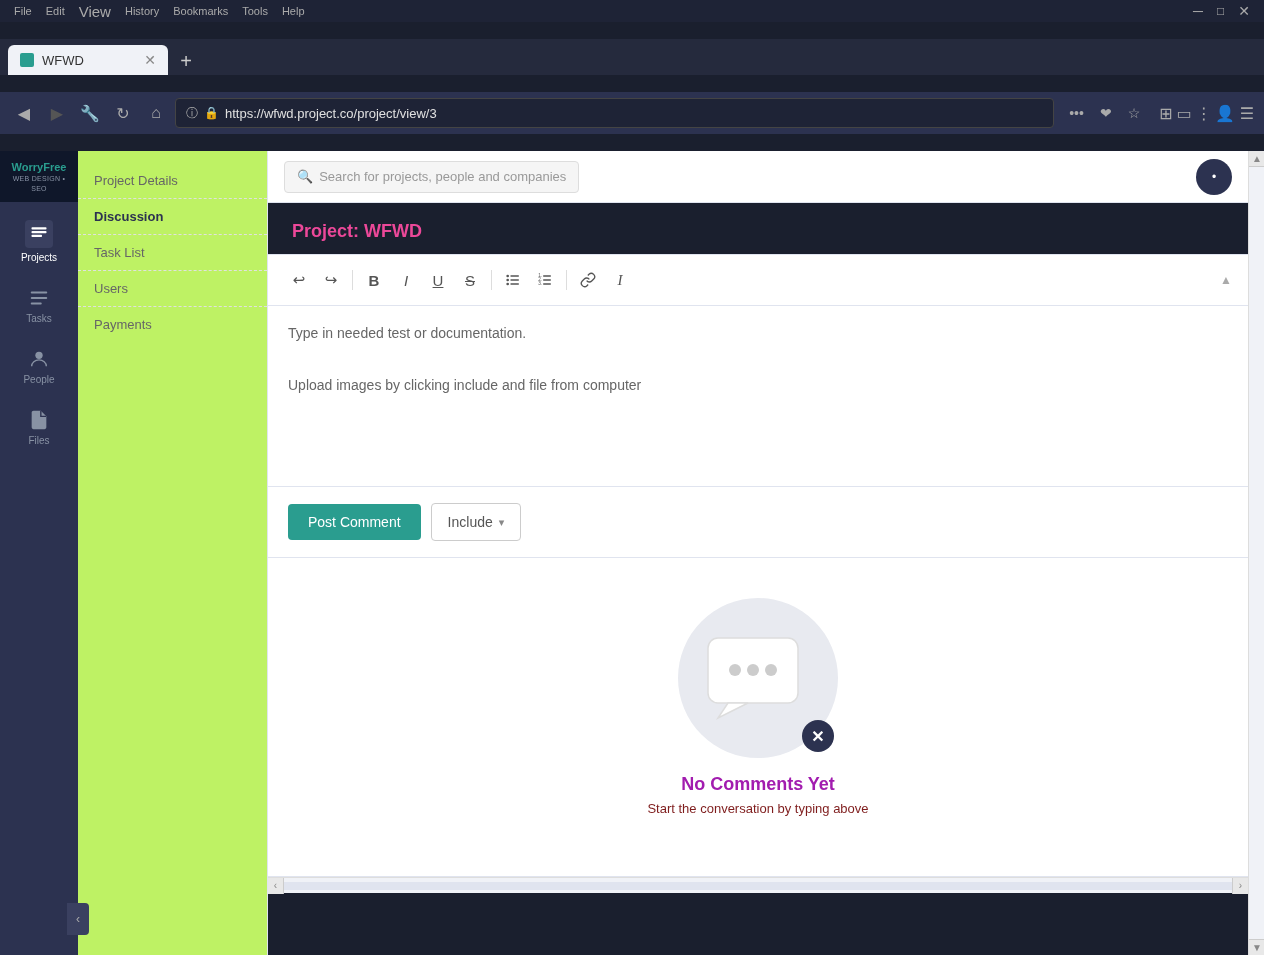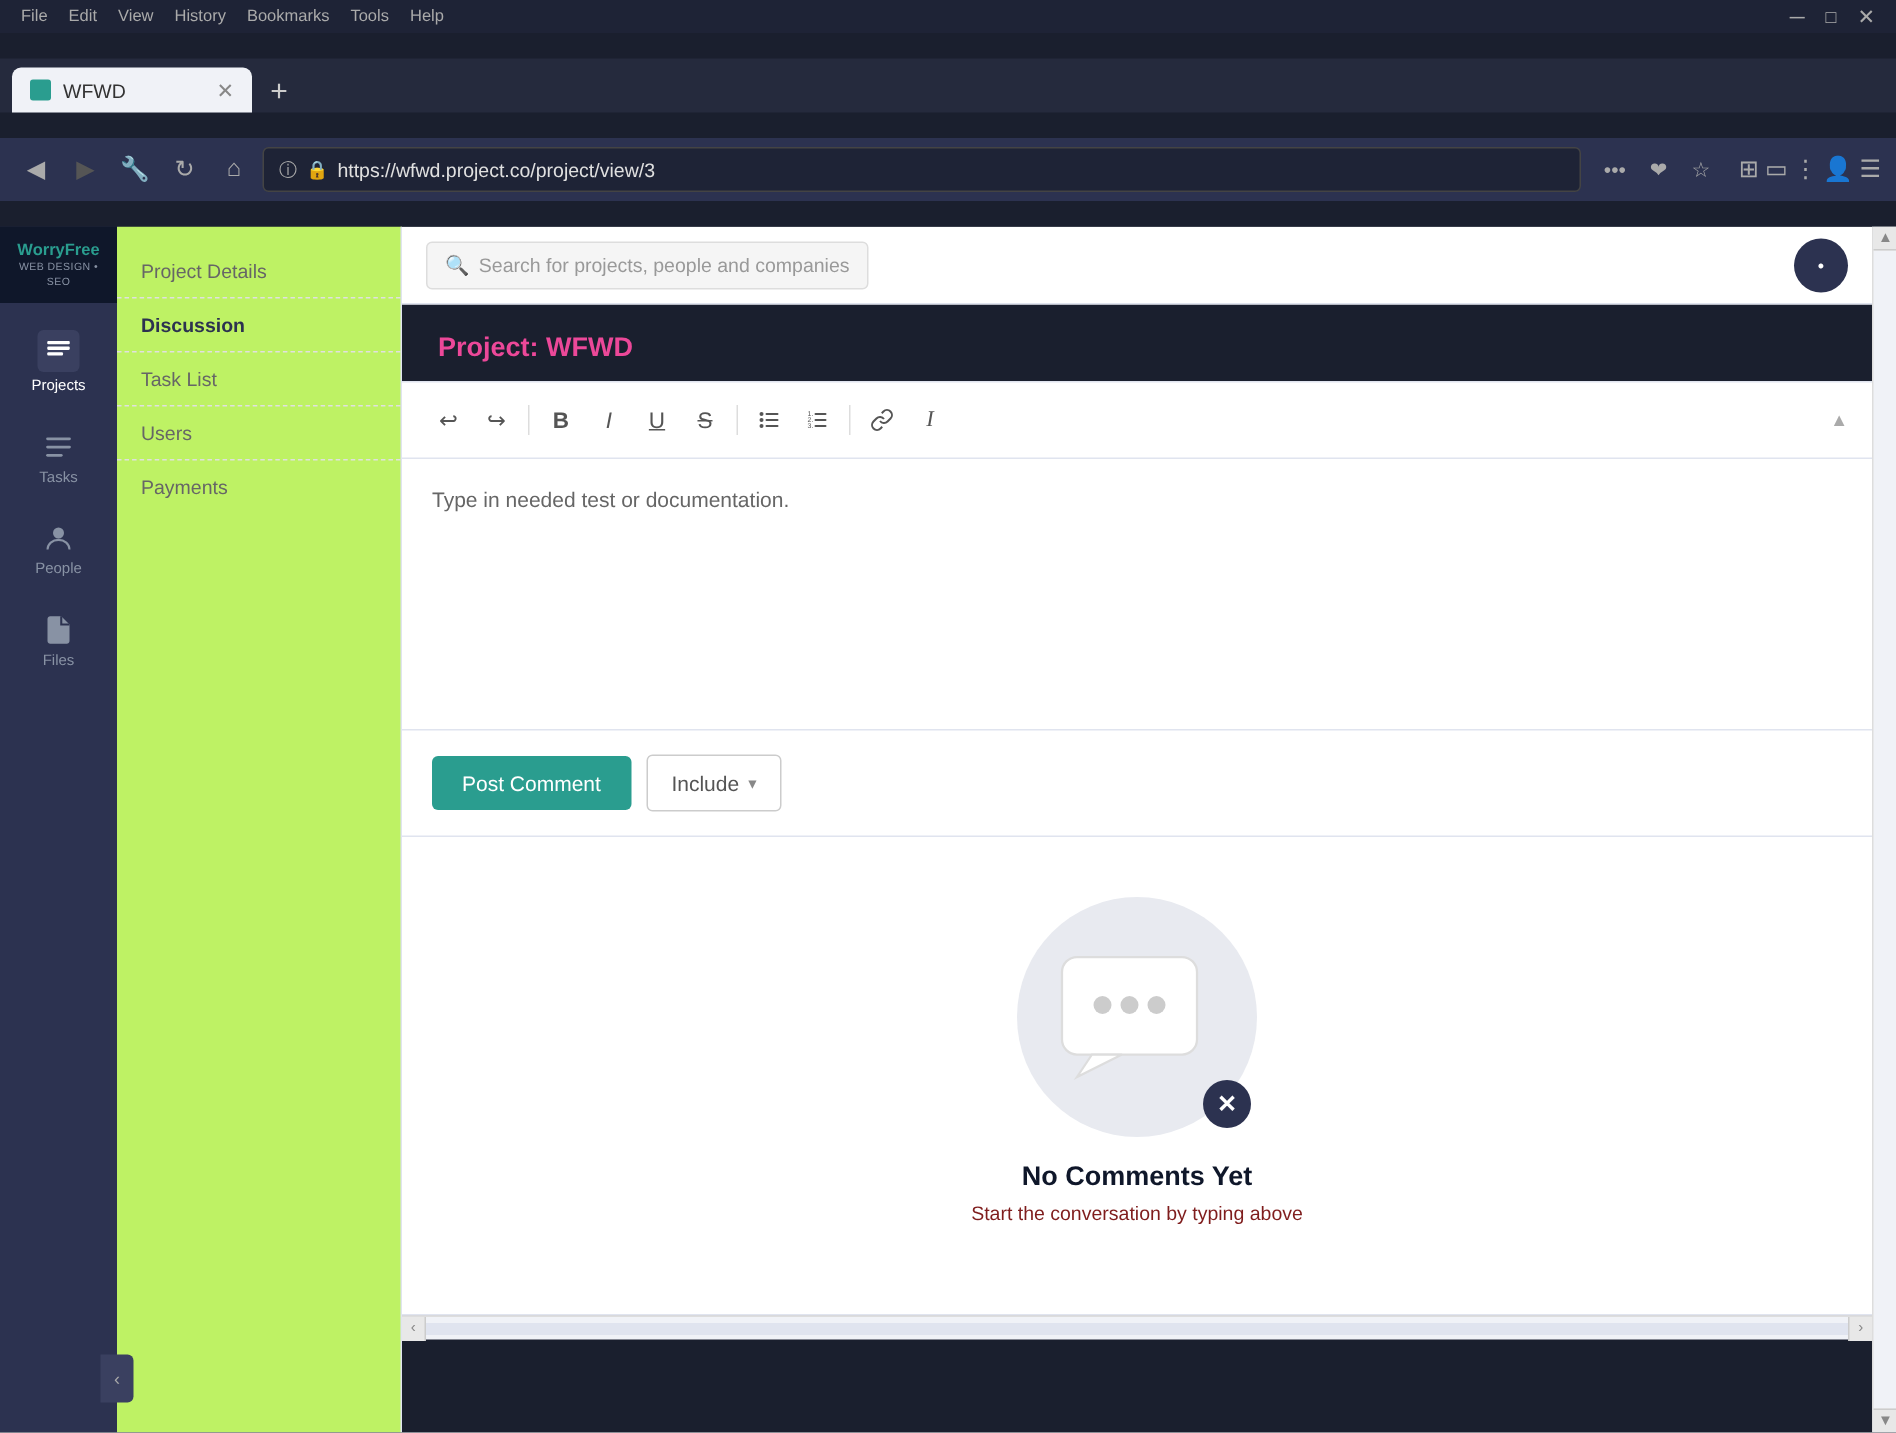--- a/index.html
+++ b/index.html
@@ -90,21 +90,21 @@
     }
   </style>
 </head>
 <body>
 
 <div class="outer-wrapper">
 
   <div style="background:#1e2336; height:22px; display:flex; align-items:center; padding:0 8px; gap:2px;">
     <span style="color:#aaa; font-size:11px; padding:0 6px; cursor:pointer;">File</span>
     <span style="color:#aaa; font-size:11px; padding:0 6px; cursor:pointer;">Edit</span>
-    <span style="color:#aaa; font-size:11px; padding:0 6px; cursor:pointer;">View</span>
+    <span style="color:#aaa; font-size:15px; padding:0 6px; cursor:pointer;">View</span>
     <span style="color:#aaa; font-size:11px; padding:0 6px; cursor:pointer;">History</span>
     <span style="color:#aaa; font-size:11px; padding:0 6px; cursor:pointer;">Bookmarks</span>
     <span style="color:#aaa; font-size:11px; padding:0 6px; cursor:pointer;">Tools</span>
     <span style="color:#aaa; font-size:11px; padding:0 6px; cursor:pointer;">Help</span>
     <span style="flex:1;"></span>
     <span style="color:#aaa; font-size:14px; padding:0 6px; cursor:pointer;">─</span>
     <span style="color:#aaa; font-size:12px; padding:0 6px; cursor:pointer;">□</span>
     <span style="color:#aaa; font-size:14px; padding:0 6px; cursor:pointer;">✕</span>
   </div>
 
@@ -269,20 +269,21 @@
                   <path d="M14 11a5 5 0 0 0-7.54-.54l-3 3a5 5 0 0 0 7.07 7.07l1.71-1.71"></path>
                 </svg>
             </button>
             <button class="toolbar-btn" title="Italic" style="font-style:italic; font-family:serif;">I</button>
             <div style="flex:1;"></div>
             <div style="color:#aaa;cursor:pointer;font-size:12px;">▲</div>
           </div>
 
           <div style="padding:16px 20px; min-height:180px; color:#666; font-size:14px; line-height:1.6; cursor:text;">
             <p>Type in needed test or documentation.</p>
+            <p style="margin-top:30px;">Upload images by clicking include and file from computer</p>
           </div>
 
           <div style="height:1px;background:#e0e4ef;margin:0 0;"></div>
 
           <div style="padding:16px 20px; display:flex; gap:10px; align-items:center;">
             <button class="btn-post">Post Comment</button>
             <button class="btn-include">
               <span>Include</span>
               <span style="font-size:11px; color:#888;">▾</span>
             </button>
@@ -296,21 +297,21 @@
                 <svg width="110" height="90" viewBox="0 0 110 90">
                   <rect x="5" y="5" width="90" height="65" rx="10" ry="10" fill="white" stroke="#ddd" stroke-width="1.5"></rect>
                   <polygon points="25,70 15,85 45,70" fill="white" stroke="#ddd" stroke-width="1.5"></polygon>
                   <circle cx="32" cy="37" r="6" fill="#ccc"></circle>
                   <circle cx="50" cy="37" r="6" fill="#ccc"></circle>
                   <circle cx="68" cy="37" r="6" fill="#ccc"></circle>
                 </svg>
               </div>
               <div style="position:absolute;bottom:6px;right:4px;width:32px;height:32px;background:#2c3250;border-radius:50%;display:flex;align-items:center;justify-content:center;color:white;font-size:16px;font-weight:bold;">✕</div>
             </div>
-            <div style="font-size:18px;color:#0f172a;margin-top:16px;font-weight:600;">No Comments Yet</div>
+            <div style="font-size:18px;color:#a21caf;margin-top:16px;font-weight:600;">No Comments Yet</div>
             <div style="font-size:13px;color:#7f1d1d;margin-top:6px;">Start the conversation by typing above</div>
           </div>
 
         </div>
 
         <div style="height:16px; background:#f0f2f7; border-top:1px solid #ddd; display:flex; align-items:center;">
           <div style="width:16px;height:16px;display:flex;align-items:center;justify-content:center;color:#888;font-size:10px;cursor:pointer;background:#e8e8e8;border-right:1px solid #ccc;">‹</div>
           <div style="flex:1;height:8px;background:#e0e4ef;margin:0;"></div>
           <div style="width:16px;height:16px;display:flex;align-items:center;justify-content:center;color:#888;font-size:10px;cursor:pointer;background:#e8e8e8;border-left:1px solid #ccc;">›</div>
         </div>

